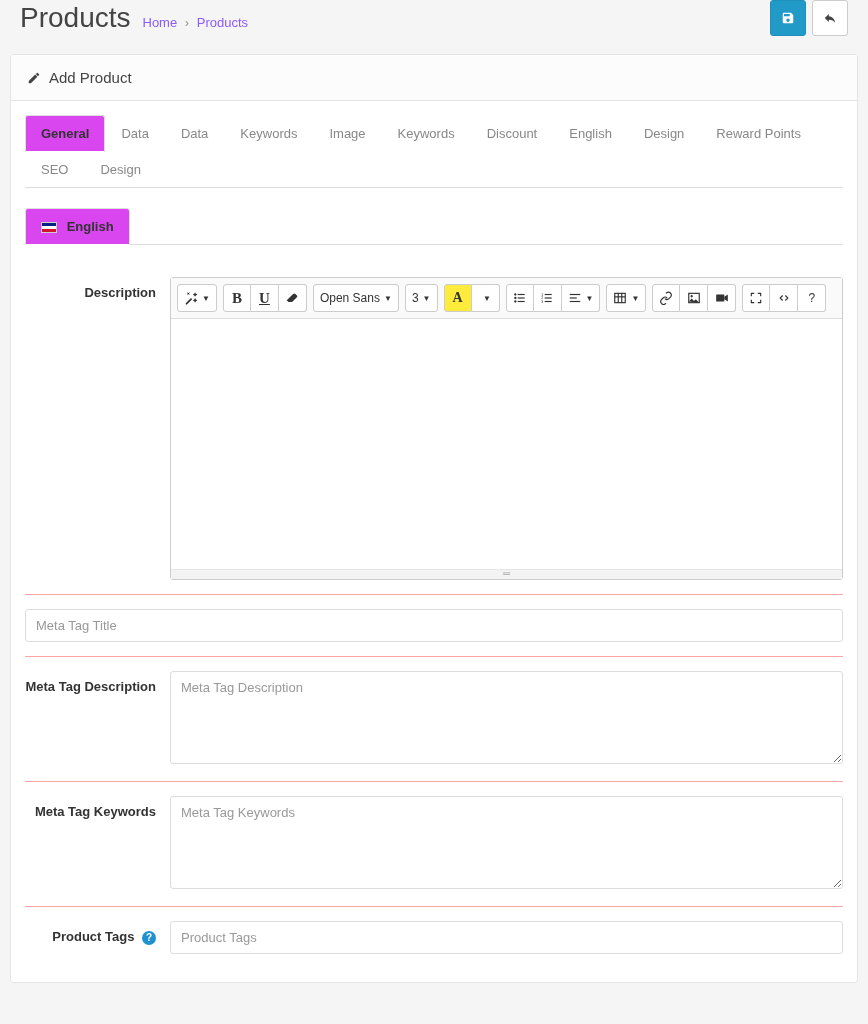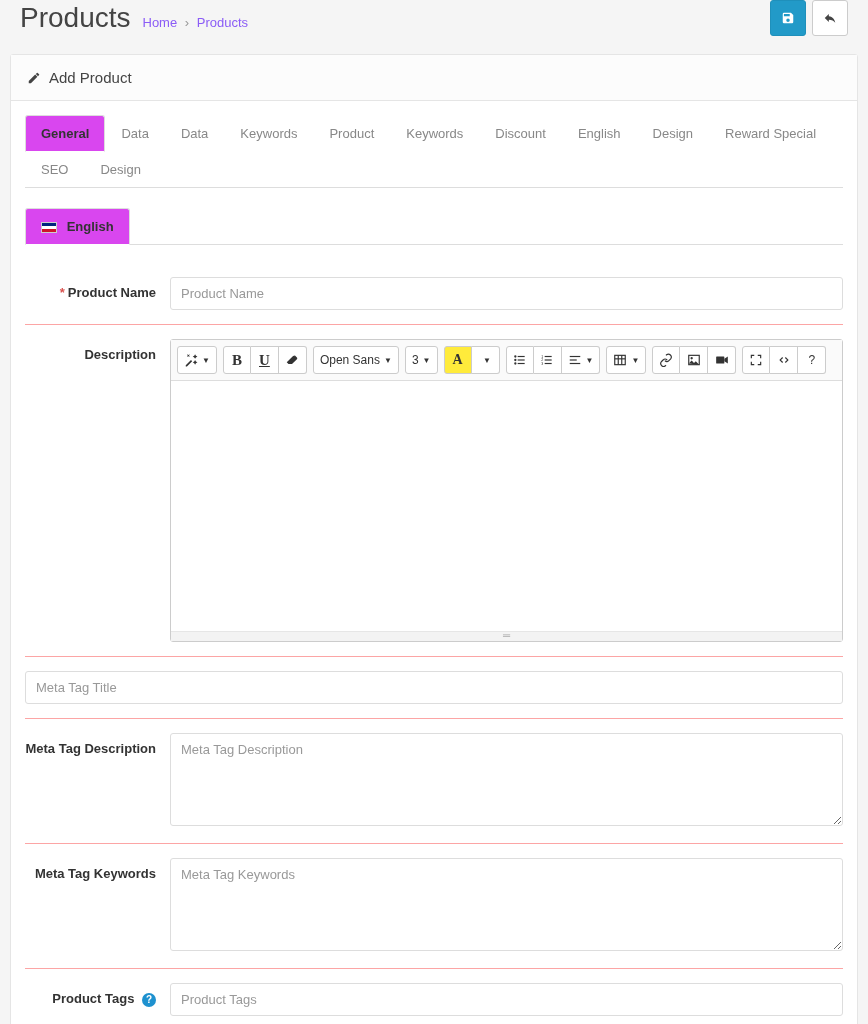--- a/index.html
+++ b/index.html
@@ -90,62 +90,56 @@
       <li>
           <a href="#">Data</a>
         </li>
       <li>
           <a href="#">Data</a>
         </li>
       <li>
           <a href="#">Keywords</a>
         </li>
       <li>
-          <a href="#">Product</a>
+          <a href="#">Image</a>
         </li>
       <li>
           <a href="#">Keywords</a>
         </li>
       <li>
           <a href="#">Discount</a>
         </li>
       <li>
           <a href="#">English</a>
         </li>
       <li>
           <a href="#">Design</a>
         </li>
       <li>
-          <a href="#">Reward Special</a>
+          <a href="#">Reward Points</a>
         </li>
       <li>
           <a href="#">SEO</a>
         </li>
       <li>
           <a href="#">Design</a>
         </li>
     </ul>
 
     <ul class="nav-tabs lang-tabs">
       <li class="active">
         <a href="#">
           <span class="flag"></span>
           <span style="font-weight:700;">English</span>
         </a>
       </li>
     </ul>
 
     <div class="tab-content-inner">
 
-      <div class="form-group">
-        <label class="form-label"><span class="req">*</span><span>Product Name</span></label>
-        <div class="form-control-wrap">
-          <input type="text" class="form-control" placeholder="Product Name" style="">
-        </div>
-      </div>
 
       <div class="form-group">
         <label class="form-label">Description</label>
         <div class="form-control-wrap">
           <div class="editor">
             <div class="editor-toolbar">
               <div class="btn-group">
                   <button class="tbtn">
                     <svg viewBox="0 0 24 24" fill="currentColor">
                       <path d="M7.5 5.6L5 7l1.4-2.5L5 2l2.5 1.4L10 2 8.6 4.5 10 7 7.5 5.6zM19 12l1.4 2.5L23 16l-2.6 1.5L19 20l-1.4-2.5L15 16l2.6-1.5L19 12zM19 2l1.4 2.5L23 6l-2.6 1.5L19 10l-1.4-2.5L15 6l2.6-1.5L19 2zM3 21l9-9 2 2-9 9H3v-2z"></path>

